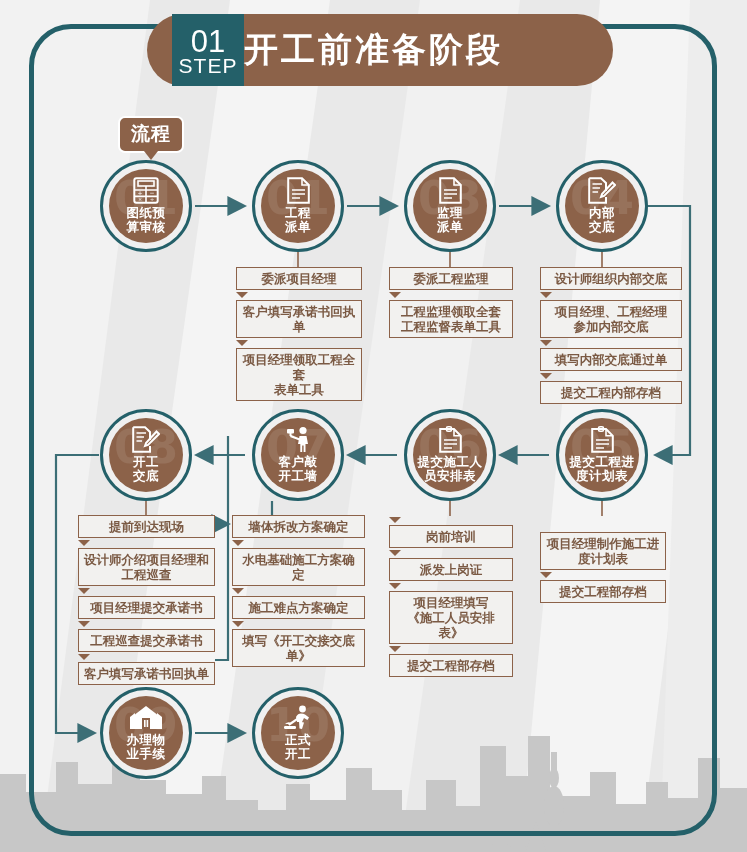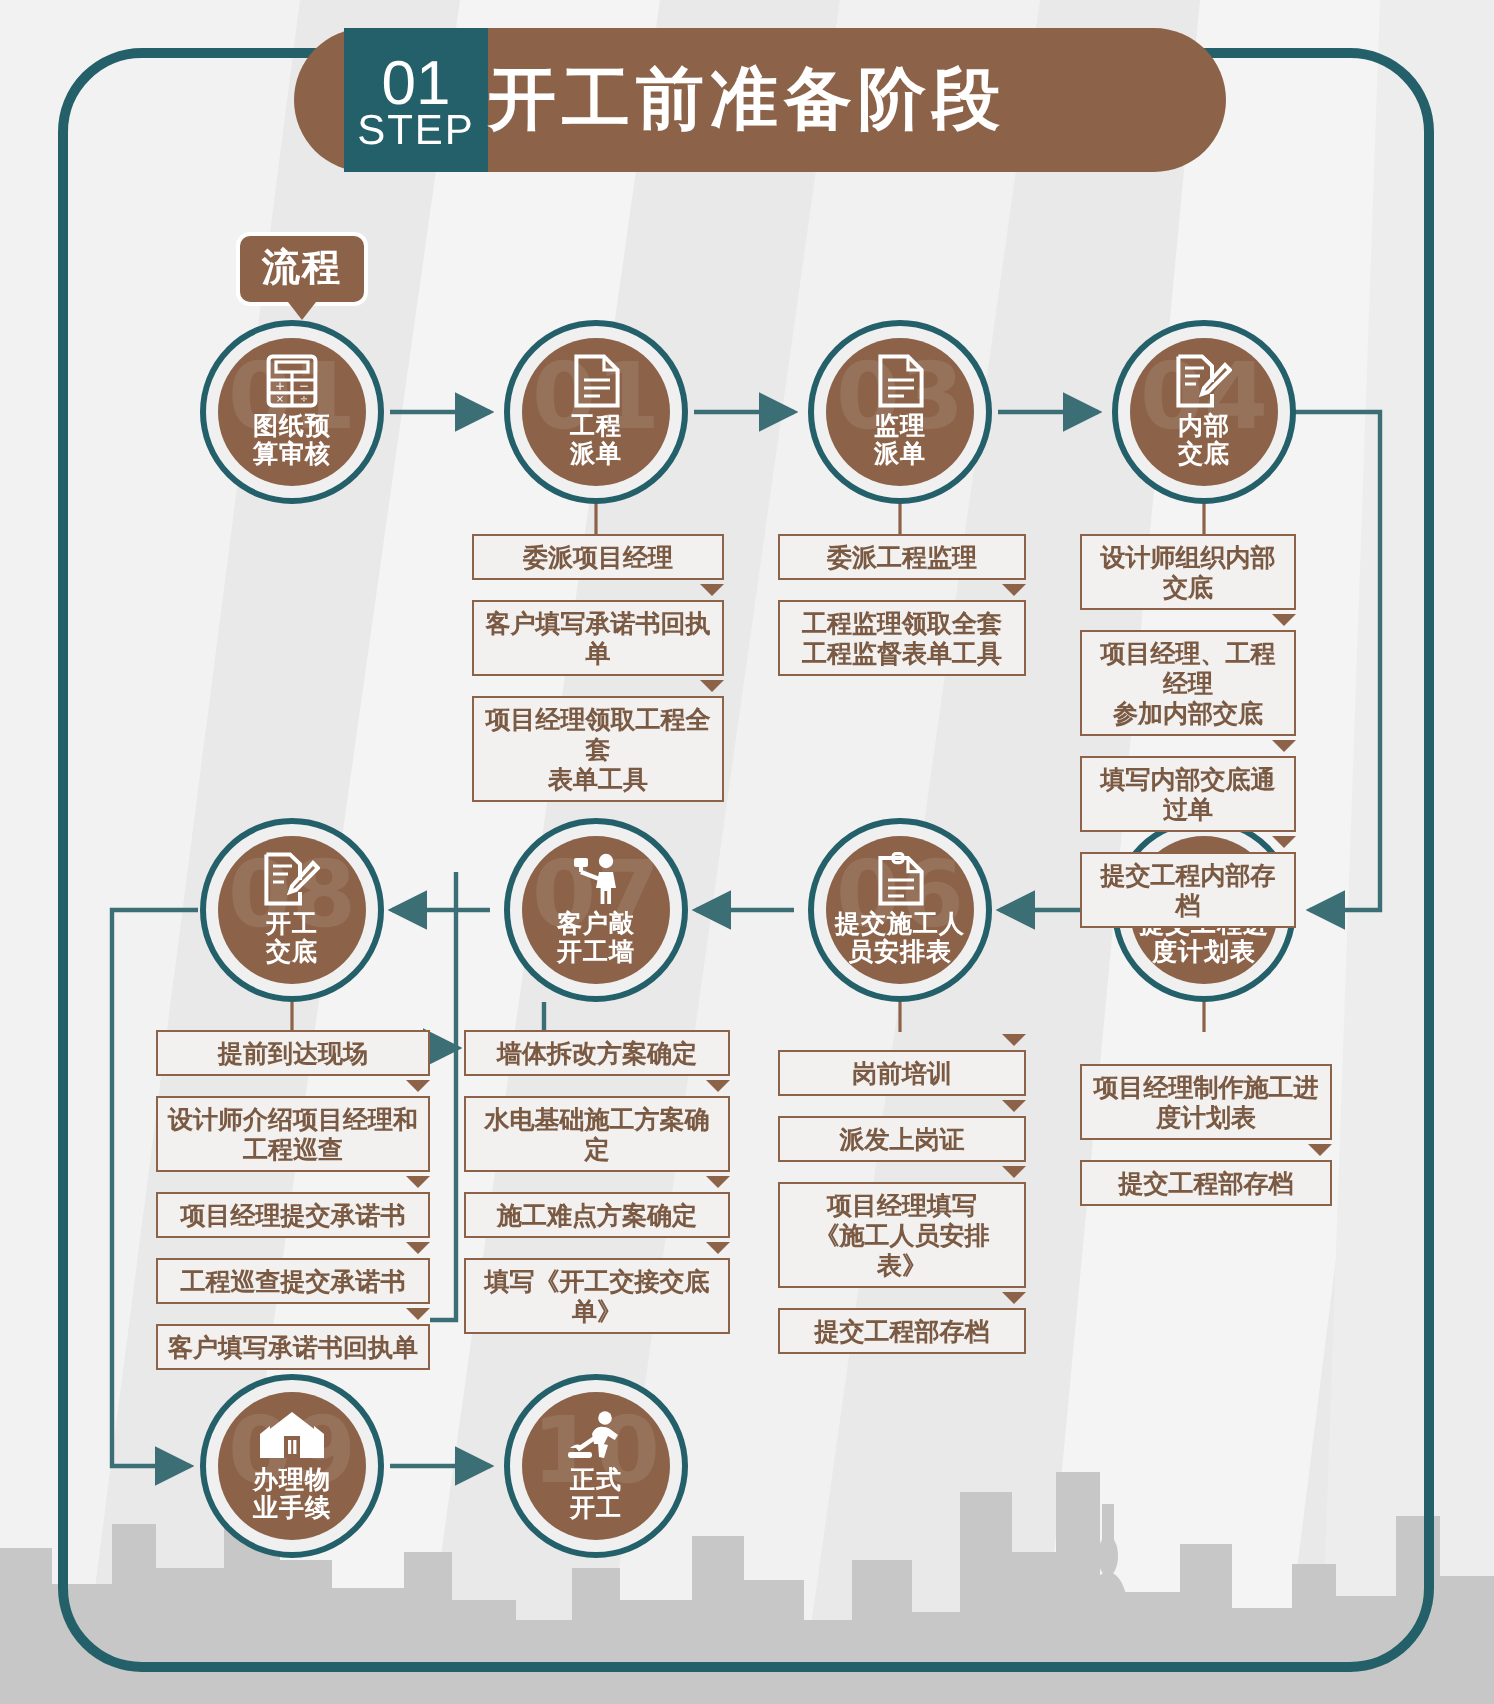--- a/index.html
+++ b/index.html
@@ -63,21 +63,21 @@
     position:absolute;left:0;right:0;top:6px;text-align:center;
     font-size:46px;line-height:46px;font-weight:700;color:rgba(255,255,255,.10);
     font-family:"DejaVu Sans",sans-serif;
   }
   .node .gl{position:relative;margin-top:8px;height:27px;display:flex;align-items:center;justify-content:center;}
   .node .lbl{
     position:relative;color:#fff;font-size:12.5px;line-height:14px;text-align:center;
     font-family:"DejaVu Sans",sans-serif;margin-top:2px;letter-spacing:.5px;font-weight:700;
   }
   
-  .col{position:absolute;z-index:8;display:flex;flex-direction:column;align-items:flex-end;}
+  .col{position:absolute;z-index:8;display:flex;flex-direction:column;align-items:flex-start;}
   .sbox{
     border:1.5px solid #8c6249;background:#f2f1ef;color:#7b5a44;
     font-size:12.5px;line-height:15px;text-align:center;
     font-family:"DejaVu Sans",sans-serif;font-weight:700;
     padding:3px 5px;box-sizing:border-box;width:100%;
   }
   .chev{
     width:0;height:0;margin:2px 0;
     border-left:6px solid transparent;border-right:6px solid transparent;
     border-top:6px solid #8c6249;
@@ -364,21 +364,21 @@
     <div class="chev"></div>
     <div class="sbox">客户填写承诺书回执单</div>
     <div class="chev"></div>
     <div class="sbox">项目经理领取工程全套<br>表单工具</div>
   </div>
 <div class="col" style="left:389px;top:267px;width:124px">
     <div class="sbox">委派工程监理</div>
     <div class="chev"></div>
     <div class="sbox">工程监理领取全套<br>工程监督表单工具</div>
   </div>
-<div class="col" style="left:540px;top:267px;width:108px">
+<div class="col" style="left:540px;top:267px;width:142px">
     <div class="sbox">设计师组织内部交底</div>
     <div class="chev"></div>
     <div class="sbox">项目经理、工程经理<br>参加内部交底</div>
     <div class="chev"></div>
     <div class="sbox">填写内部交底通过单</div>
     <div class="chev"></div>
     <div class="sbox">提交工程内部存档</div>
   </div>
 <div class="col" style="left:540px;top:532px;width:126px">
     <div class="sbox">项目经理制作施工进<br>度计划表</div>

